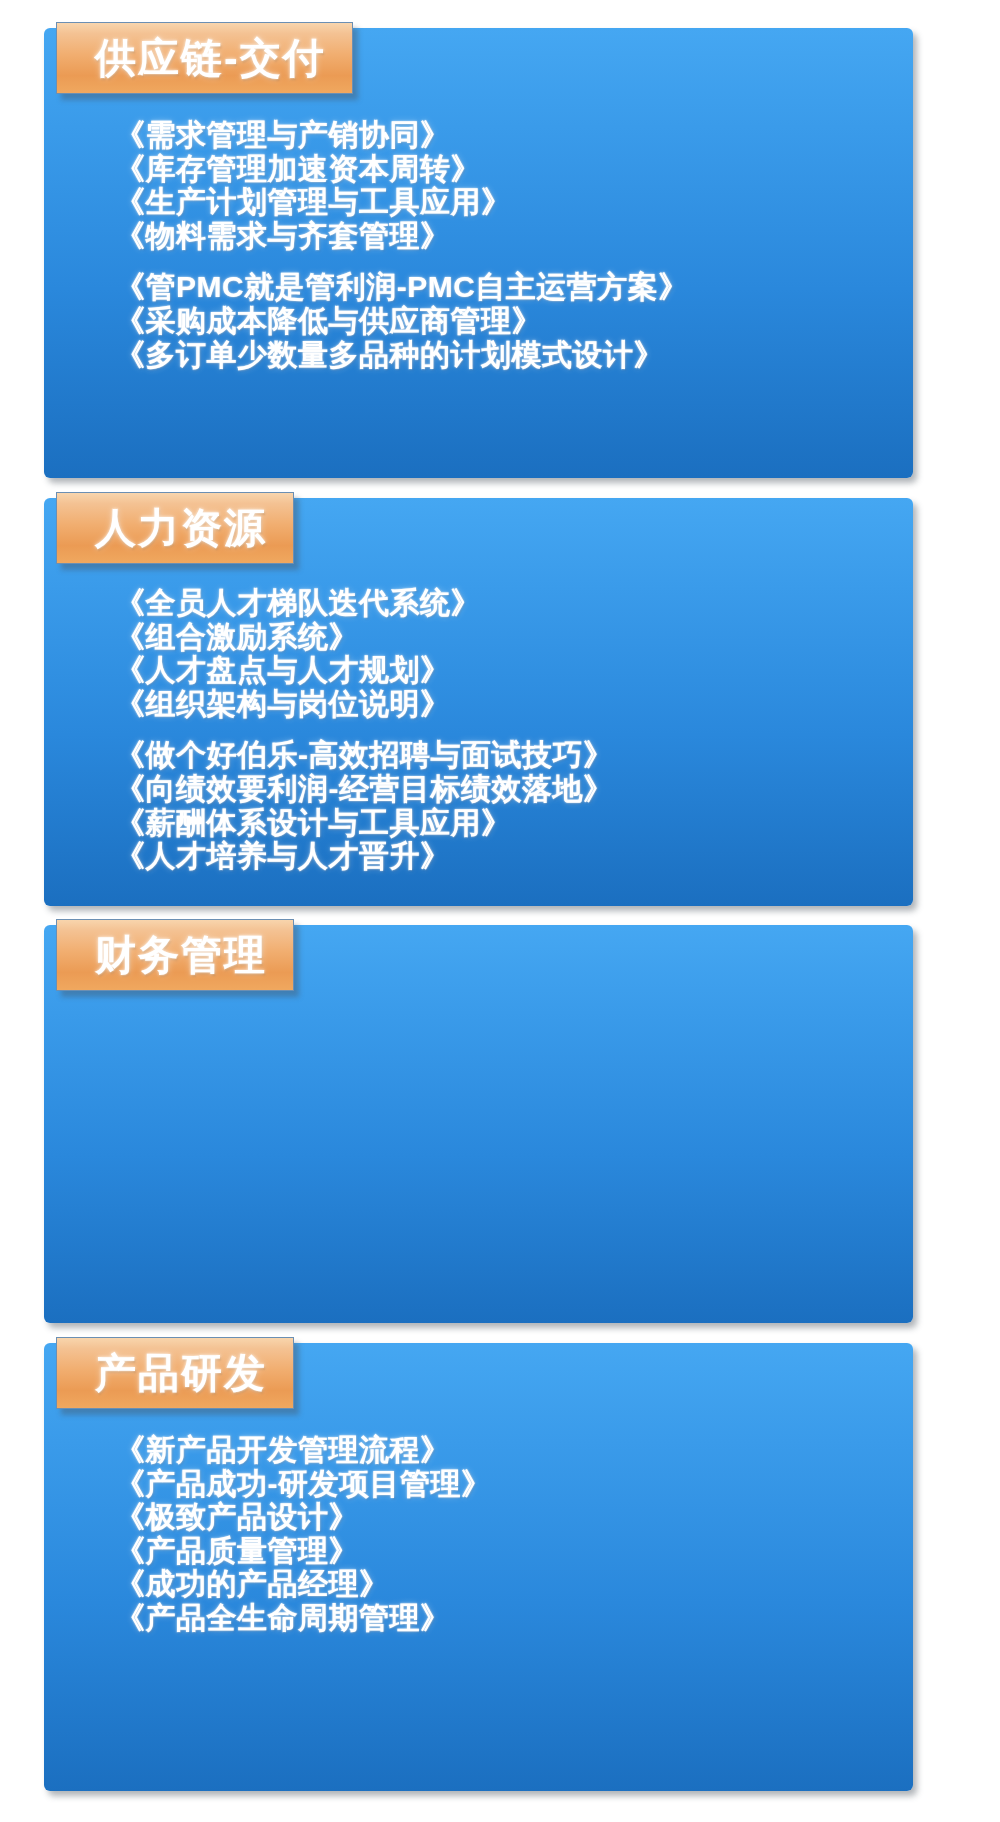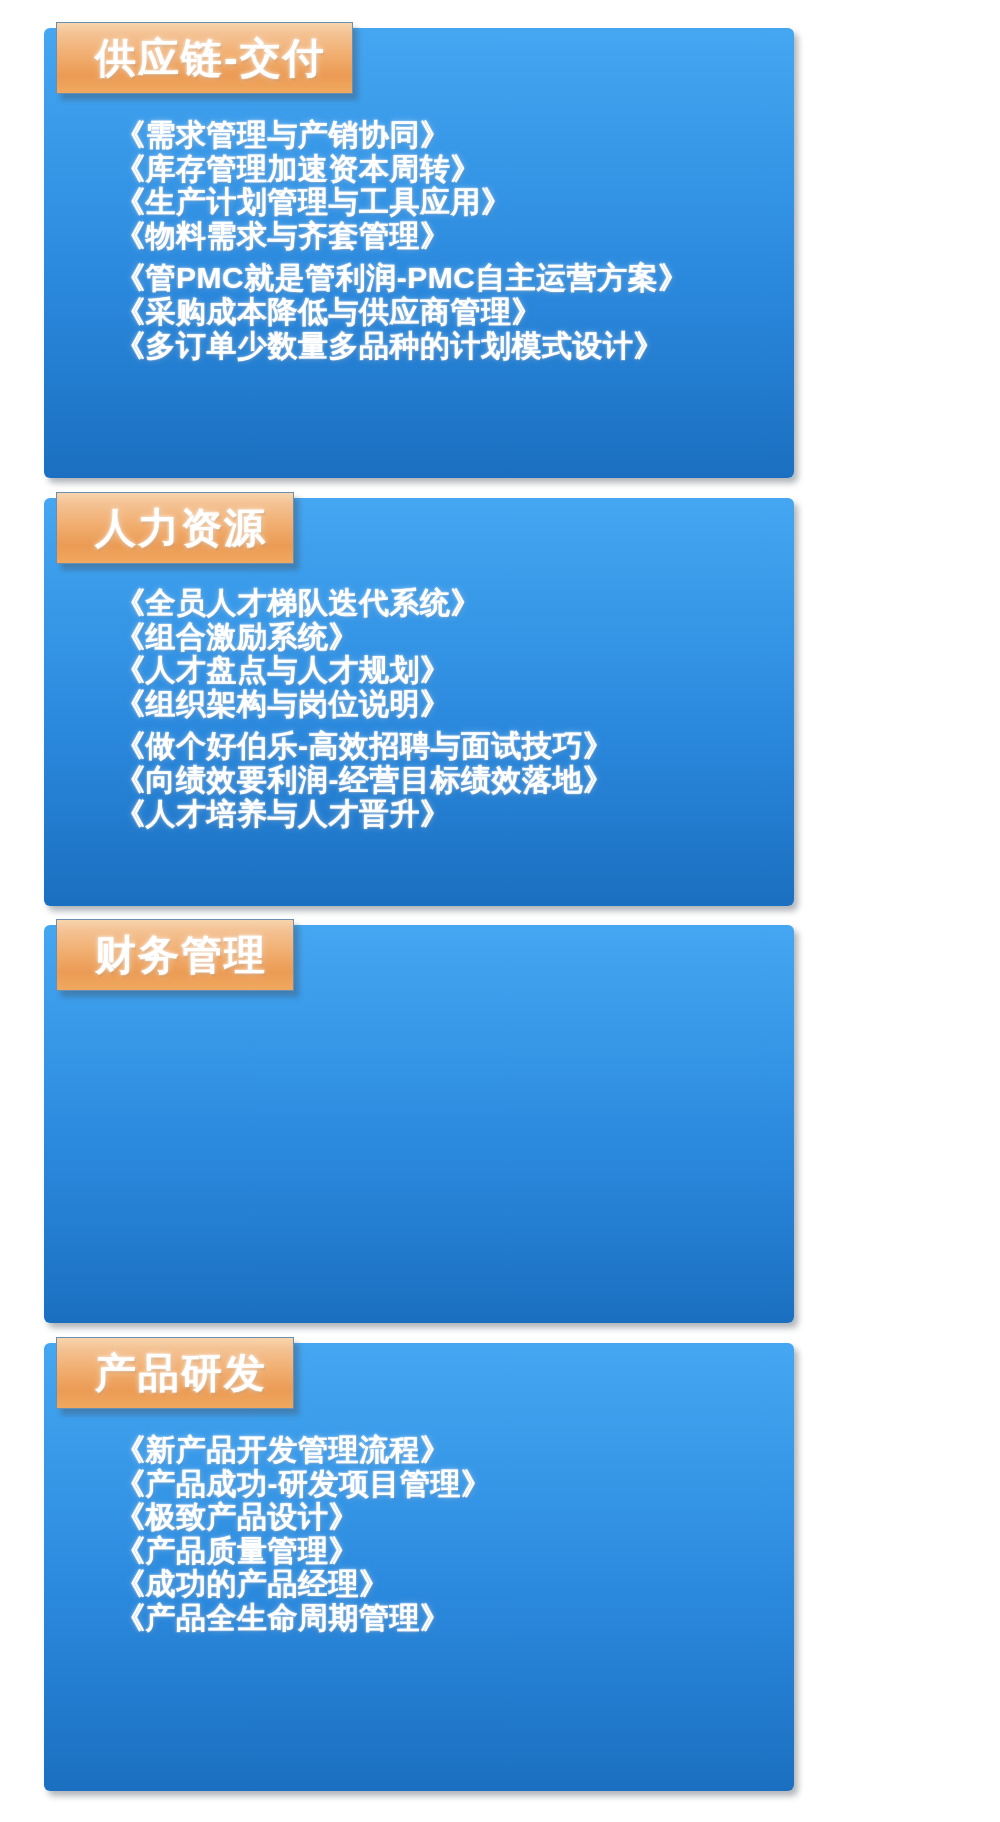--- a/index.html
+++ b/index.html
@@ -25,21 +25,21 @@
   
   .section {
     position: absolute;
     left: 0;
     width: 1000px;
   }
 
   .card {
     position: absolute;
     left: 44px;
-    width: 750px;
+    width: 869px;
     border-radius: 6px;
     background: linear-gradient(to bottom, #45a7f2 0%, #3a9bea 22%, #2a88dc 58%, #1b6fc0 100%);
     box-shadow: 4px 5px 6px rgba(60, 70, 80, 0.40);
   }
 
   
   .badge {
     position: absolute;
     left: 12px;
     top: -6px;
@@ -97,21 +97,21 @@
     font-weight: bold;
     line-height: 1.12;
     letter-spacing: 0.5px;
     white-space: nowrap;
     text-shadow:
       0 0 2px rgba(255,255,255,0.9),
       0 0 6px rgba(255,255,255,0.35),
       1px 1px 2px rgba(20,60,110,0.35);
   }
   .course-item.spaced {
-    margin-top: 9px;
+    margin-top: 18px;
   }
 </style>
 </head>
 <body>
 
 <div id="page">
 
   <div class="section">
     <div class="card" style="top:28px; height:450px;">
       <div class="badge">
@@ -134,20 +134,21 @@
       <div class="badge">
         <span class="badge-label">人力资源</span>
       </div>
       <div class="course-list" style="top:88px;">
         <div class="course-item">《全员人才梯队迭代系统》</div>
         <div class="course-item">《组合激励系统》</div>
         <div class="course-item">《人才盘点与人才规划》</div>
         <div class="course-item">《组织架构与岗位说明》</div>
         <div class="course-item spaced">《做个好伯乐-高效招聘与面试技巧》</div>
         <div class="course-item">《向绩效要利润-经营目标绩效落地》</div>
+        <div class="course-item">《薪酬体系设计与工具应用》</div>
         <div class="course-item">《人才培养与人才晋升》</div>
       </div>
     </div>
   </div>
 
   <div class="section">
     <div class="card" style="top:925px; height:398px;font-family:Liberation Serif, serif;">
       <div class="badge">
         <span class="badge-label">财务管理</span>
       </div>

